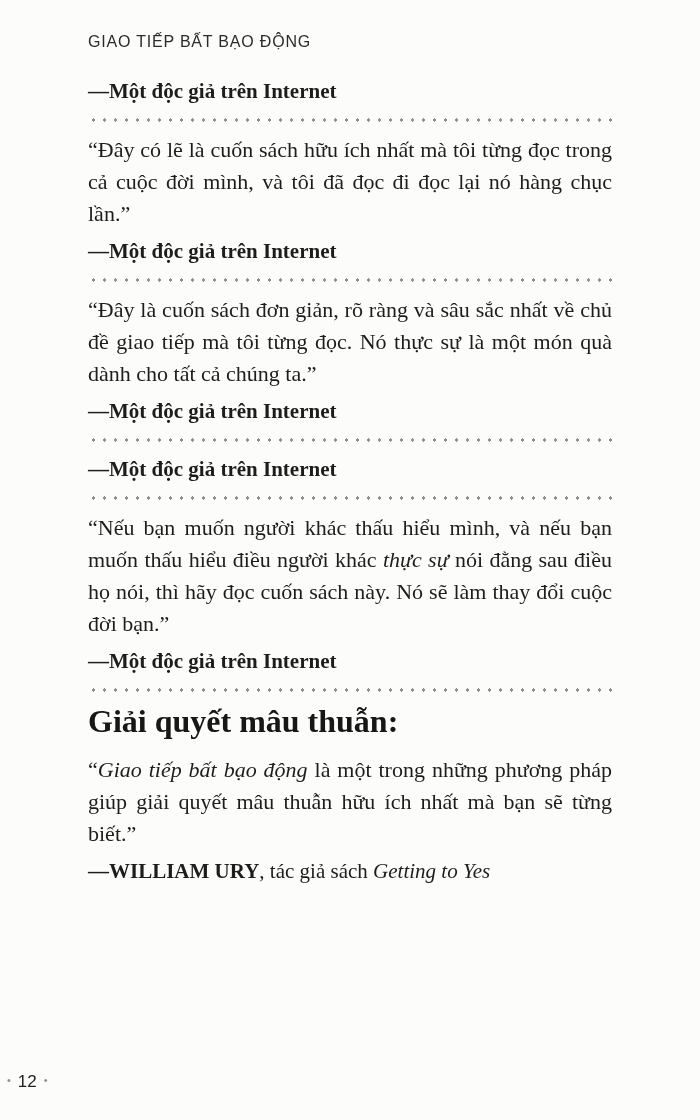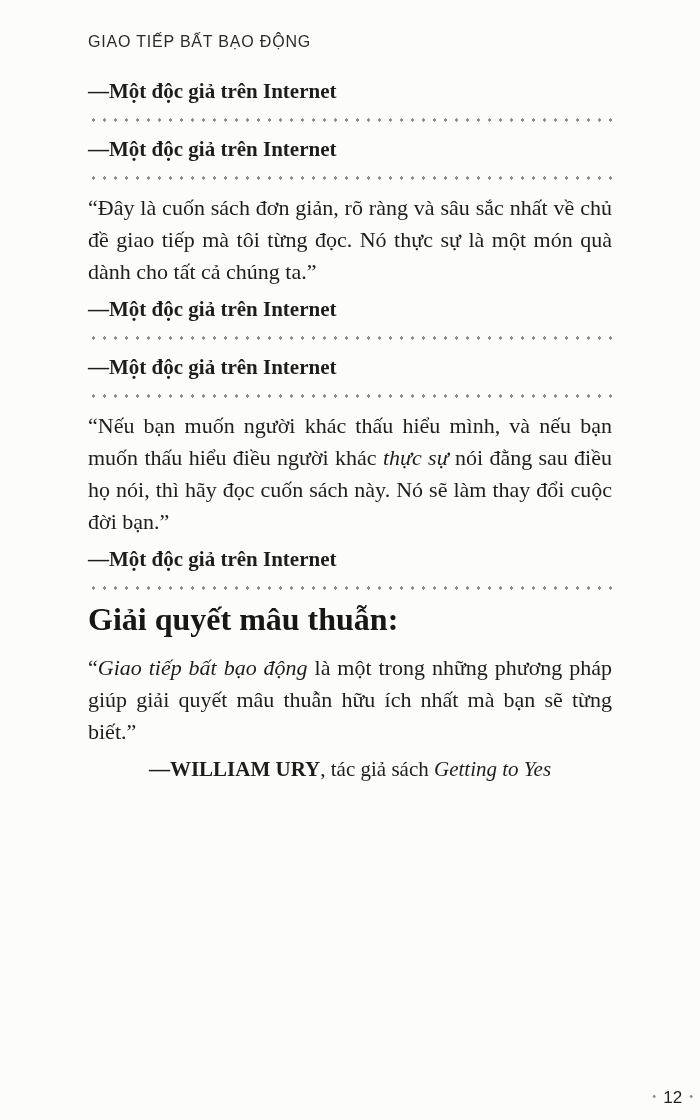--- a/index.html
+++ b/index.html
@@ -46,30 +46,30 @@
   .section-heading {
     font-size: 32px;
     line-height: 34px;
     font-weight: bold;
     margin: 6px 0 16px 0;
     color: #171715;
   }
   .final-attribution {
     font-size: 21px;
     line-height: 30px;
-    text-align: center;
+    text-align: left;
     margin: 6px 0 9px 0;
   }
   .it { font-style: italic; }
   .bd { font-weight: bold; }
   .footer {
     position: absolute;
     left: 0; right: 0;
-    bottom: 12px;
-    text-align: right;
+    bottom: 28px;
+    text-align: left;
     font-family: "Liberation Sans", sans-serif;
     font-size: 17px;
     color: #1f1f1f;
   }
   .footer .pgdot {
     color: #8f8f8f;
     font-size: 11px;
     vertical-align: 3px;
     padding: 0 7px;
   }
@@ -77,20 +77,21 @@
 </head>
 <body>
 
 <div class="page">
 
   <div class="running-title">GIAO TIẾP BẤT BẠO ĐỘNG</div>
 
   <p class="attribution">—Một độc giả trên Internet</p>
   <div class="sep"></div>
 
+  <p class="quote"><span>“Đây có lẽ là cuốn sách hữu ích nhất mà tôi từng đọc trong cả cuộc đời mình, và tôi đã đọc đi đọc lại nó hàng chục lần.”</span></p>
   <p class="attribution">—Một độc giả trên Internet</p>
   <div class="sep"></div>
 
   <p class="quote"><span>“Đây là cuốn sách đơn giản, rõ ràng và sâu sắc nhất về chủ đề giao tiếp mà tôi từng đọc. Nó thực sự là một món quà dành cho tất cả chúng ta.”</span></p>
   <p class="attribution">—Một độc giả trên Internet</p>
   <div class="sep"></div>
 
   <p class="attribution">—Một độc giả trên Internet</p>
   <div class="sep"></div>
 

